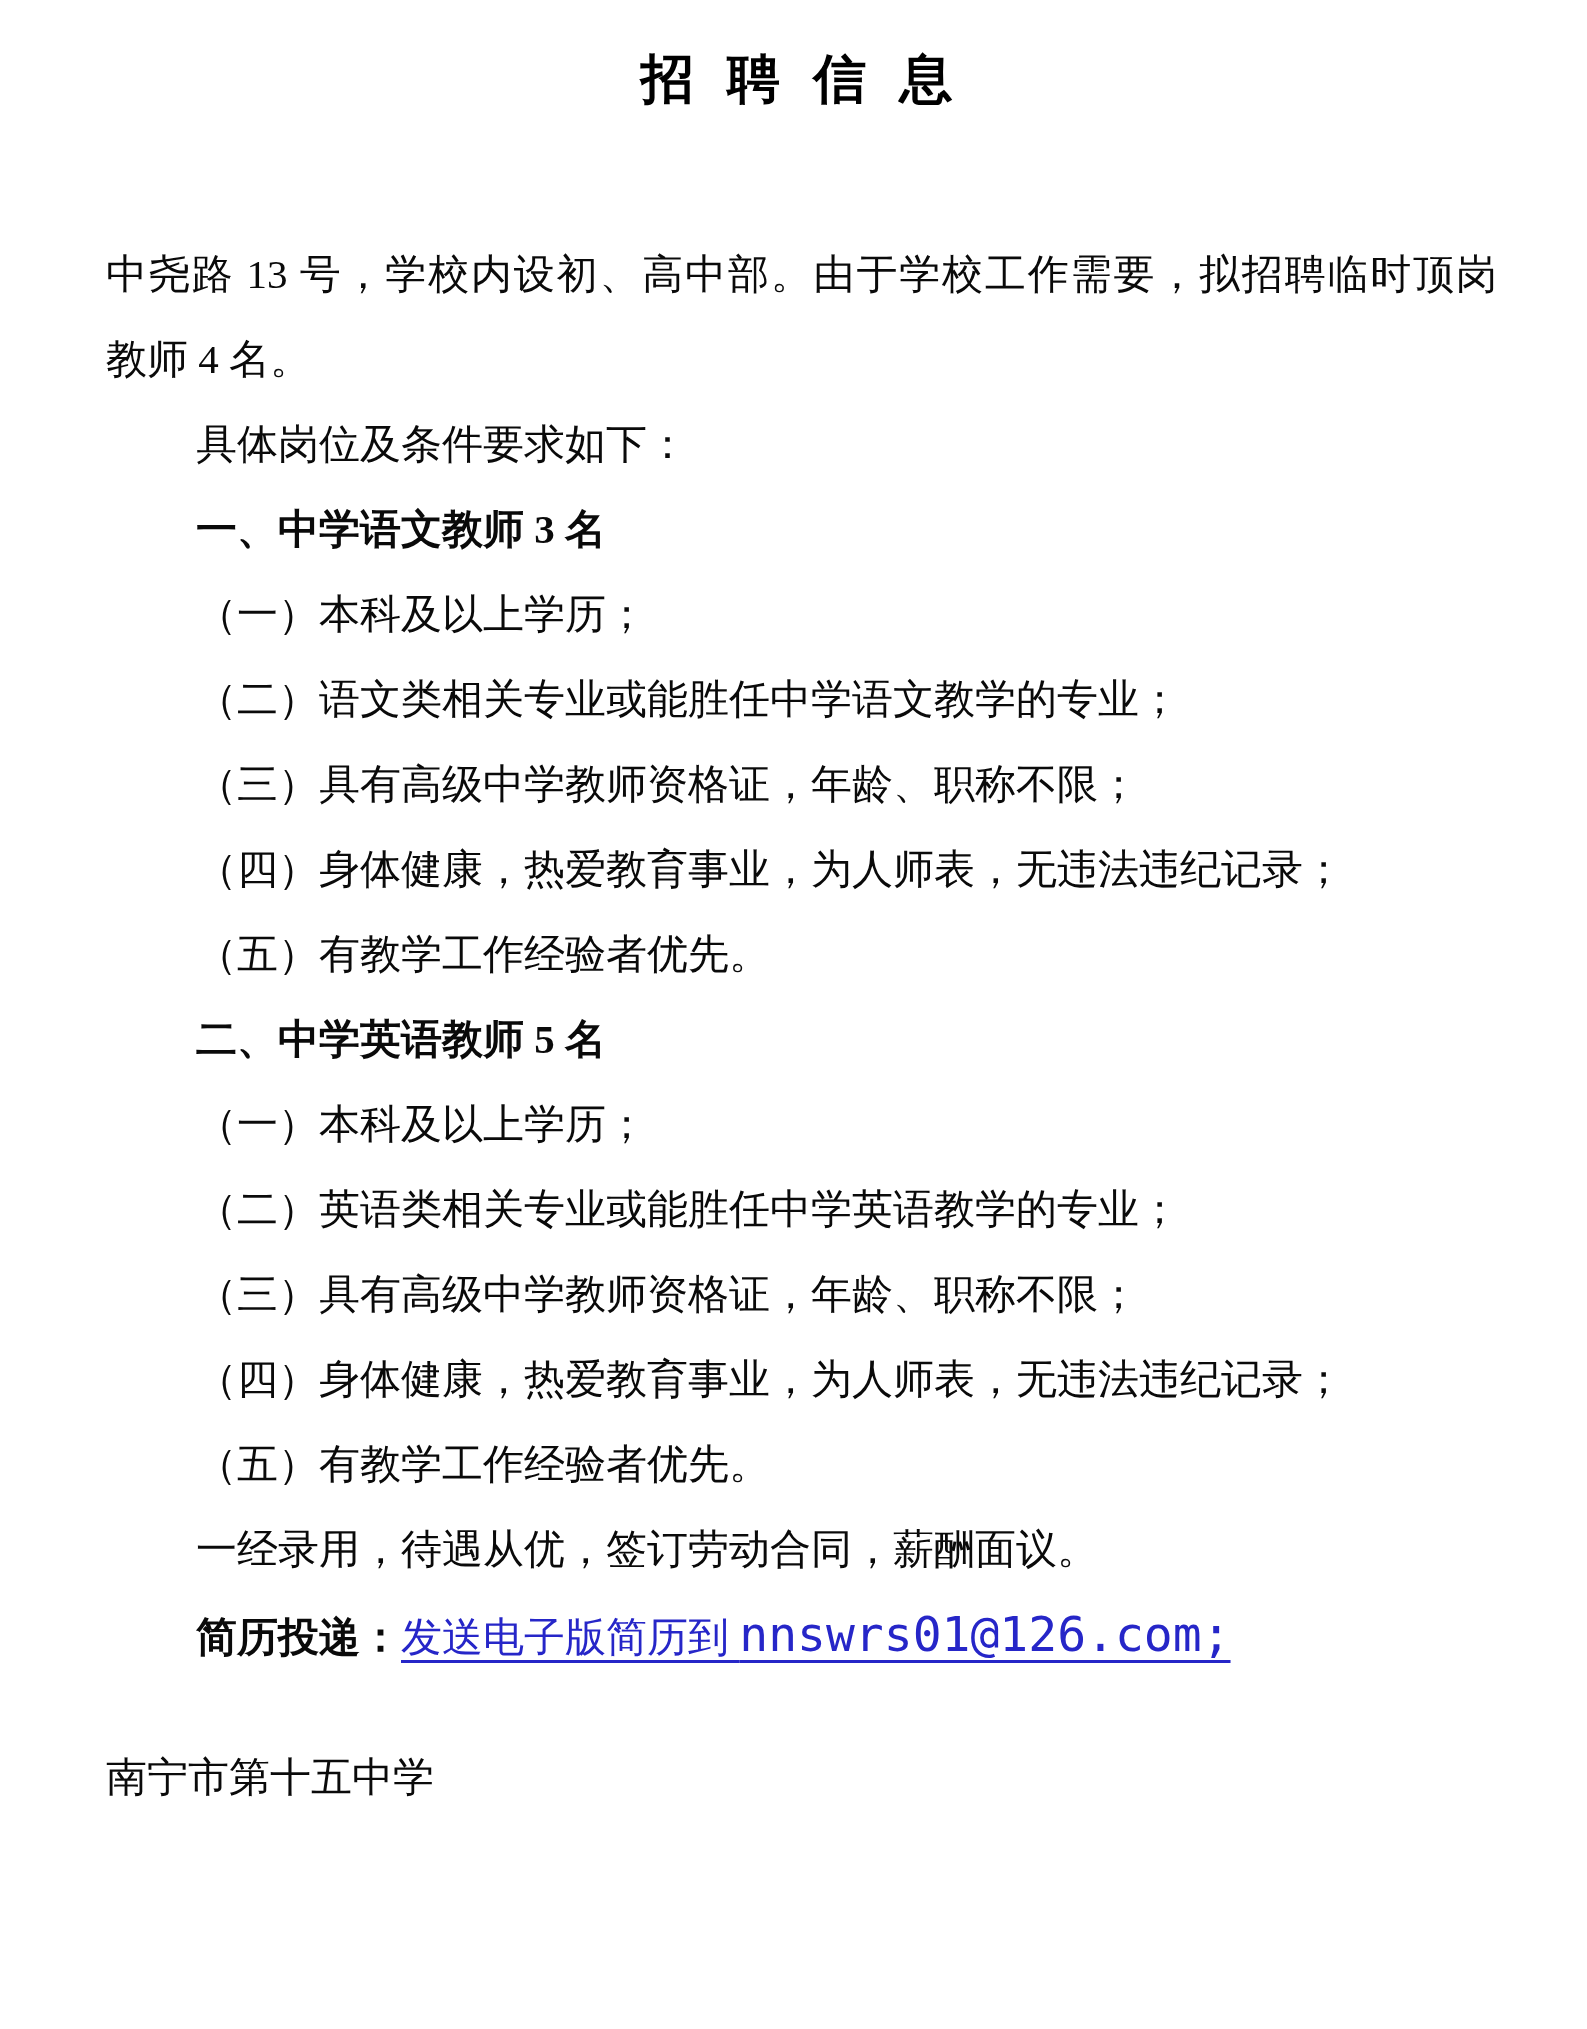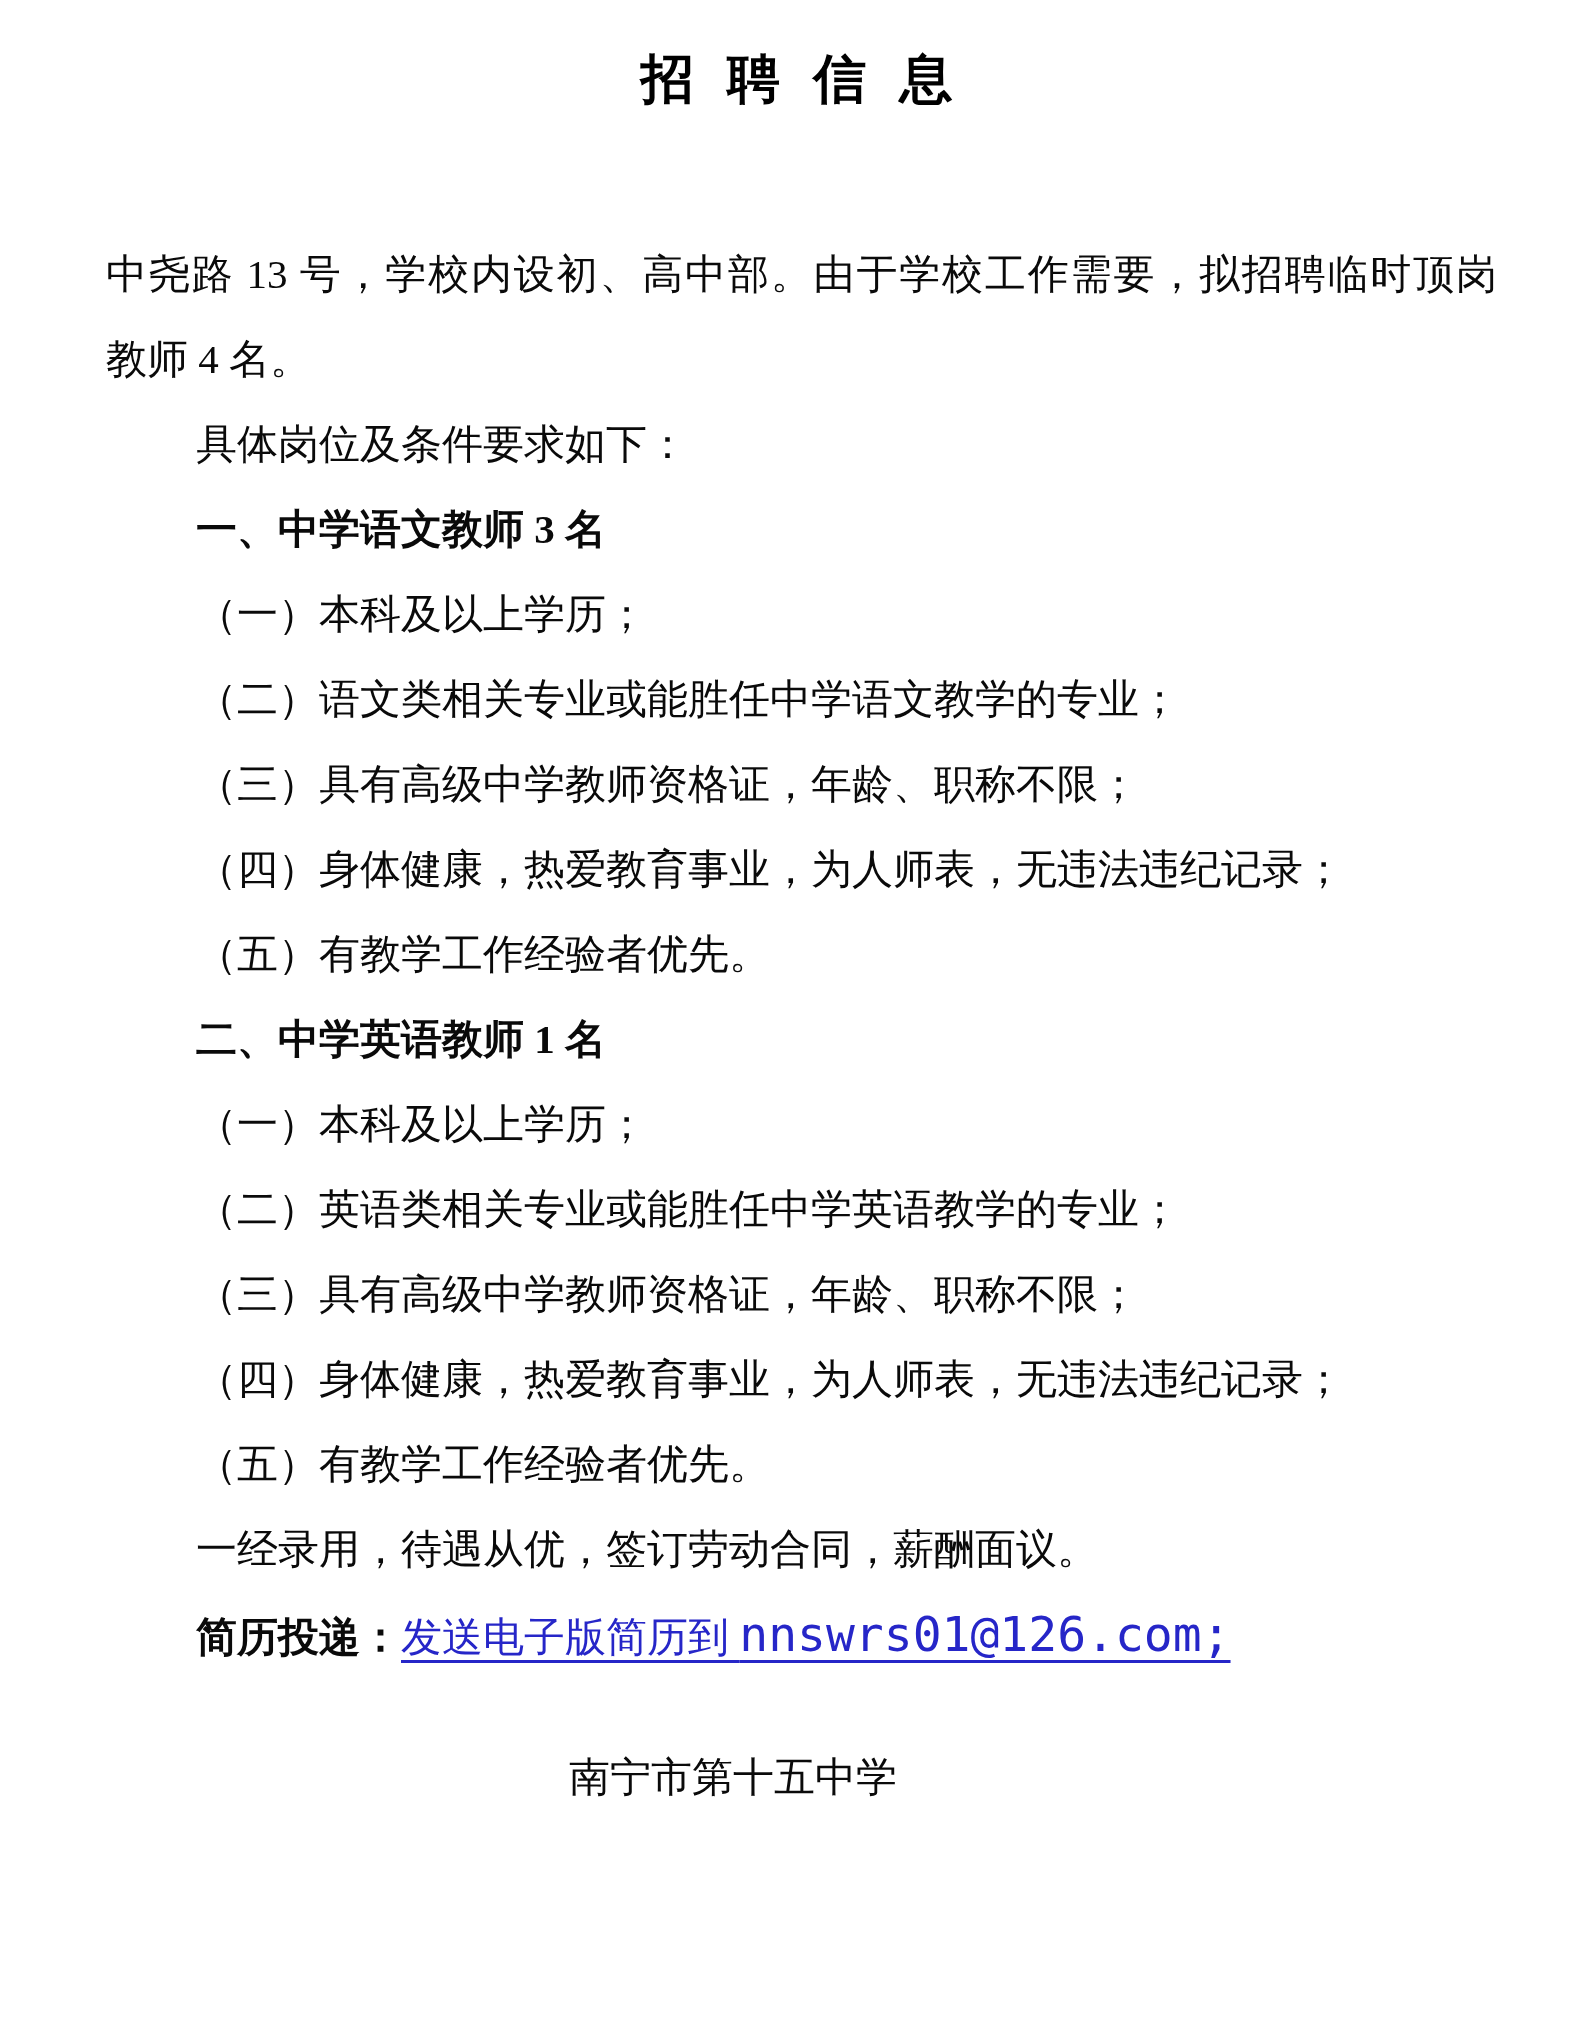--- a/index.html
+++ b/index.html
@@ -56,21 +56,21 @@
     text-underline-offset: 9px;
     cursor: pointer;
   }
   .latin-mono {
     font-family: "DejaVu Sans Mono", monospace;
     font-size: 48px;
   }
   .signature {
     margin-top: 58px;
     padding-right: 137px;
-    text-align: center;
+    text-align: left;
     font-size: 41px;
   }
   .signature .sig-line {
     height: 85px;
     line-height: 85px;
   }
 </style>
 </head>
 <body>
 
@@ -83,21 +83,21 @@
     <div class="line">教师 4 名。</div>
     <div class="line indent">具体岗位及条件要求如下：</div>
 
     <div class="line indent bold">一、中学语文教师 3 名</div>
     <div class="line indent">（一）本科及以上学历；</div>
     <div class="line indent">（二）语文类相关专业或能胜任中学语文教学的专业；</div>
     <div class="line indent">（三）具有高级中学教师资格证，年龄、职称不限；</div>
     <div class="line indent">（四）身体健康，热爱教育事业，为人师表，无违法违纪记录；</div>
     <div class="line indent">（五）有教学工作经验者优先。</div>
 
-    <div class="line indent bold">二、中学英语教师 1 名</div>
+    <div class="line indent bold">二、中学英语教师 5 名</div>
     <div class="line indent">（一）本科及以上学历；</div>
     <div class="line indent">（二）英语类相关专业或能胜任中学英语教学的专业；</div>
     <div class="line indent">（三）具有高级中学教师资格证，年龄、职称不限；</div>
     <div class="line indent">（四）身体健康，热爱教育事业，为人师表，无违法违纪记录；</div>
     <div class="line indent">（五）有教学工作经验者优先。</div>
 
     <div class="line indent">一经录用，待遇从优，签订劳动合同，薪酬面议。</div>
 
     <div class="line indent">
       <span class="bold">简历投递：</span><a class="email-link"><span>发送电子版简历到 </span><span class="latin-mono">nnswrs01@126.com;</span></a>

